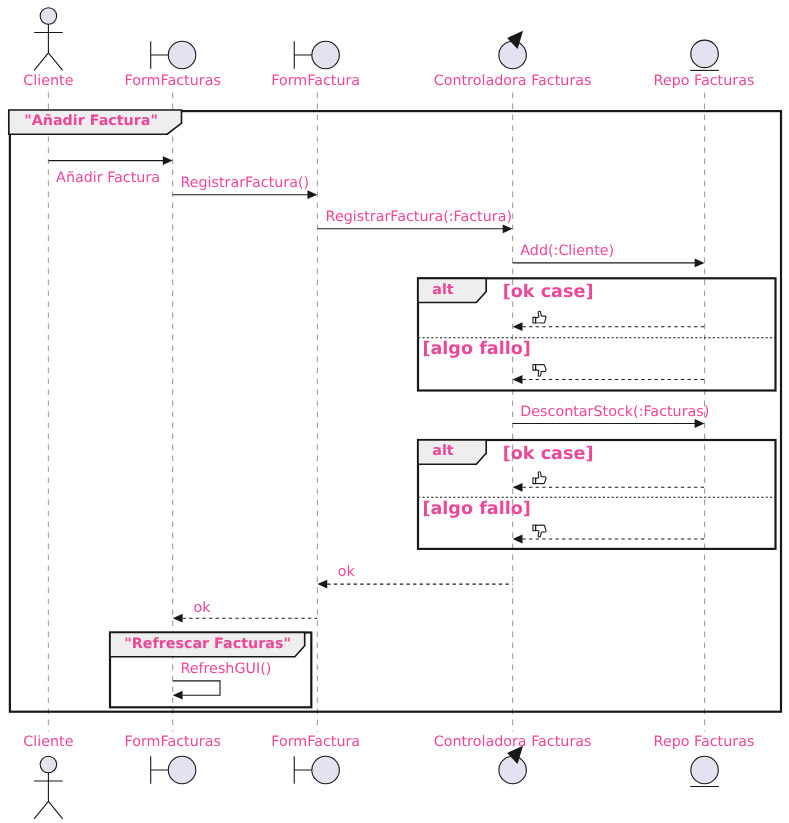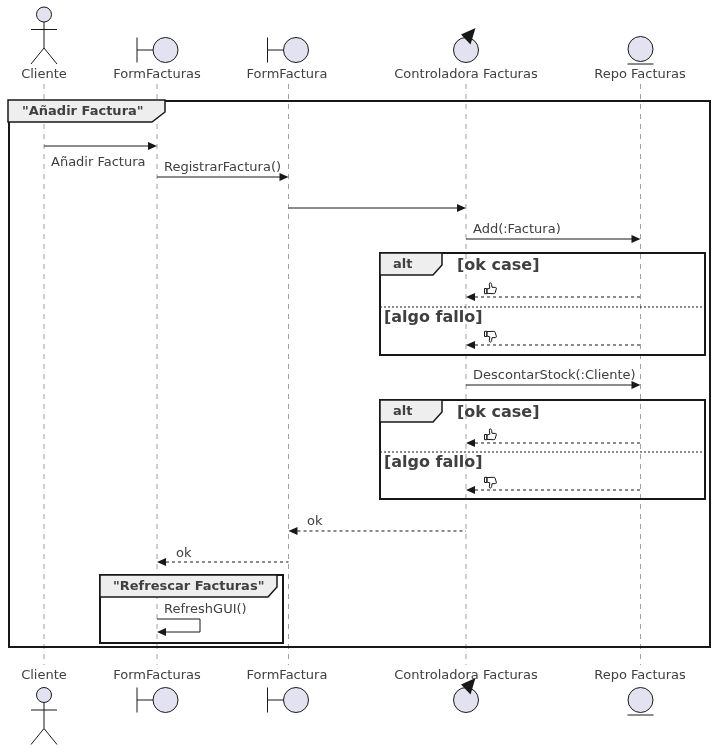--- a/index.html
+++ b/index.html
@@ -2,21 +2,21 @@
 <html><head>
 <meta charset="utf-8">
 <style>
   html,body{margin:0;padding:0;background:#fff;}
   .stage{
     position:relative;width:717px;height:748px;background:#fff;
     font-family:"DejaVu Sans","Liberation Sans",sans-serif;color:#181818;
     overflow:hidden;
   }
   .stage svg{position:absolute;left:0;top:0;}
-  .lbl{position:absolute;white-space:nowrap;font-size:13px;line-height:15px;color:#404040;}
+  .lbl{position:absolute;white-space:nowrap;font-size:13px;line-height:15px;color:#ec4899;}
   .center{transform:translateX(-50%);}
   .bold{font-weight:bold;}
   .guard{font-size:16px;line-height:13px;font-weight:bold;}
 </style>
 </head>
 <body>
 
 <div class="stage">
 
   <svg width="717" height="748" viewBox="0 0 717 748">
@@ -151,22 +151,23 @@
   <div class="lbl bold" style="left:393px;top:256px;">alt</div>
   <div class="lbl guard" style="left:457px;top:258px;">[ok case]</div>
   <div class="lbl guard" style="left:384px;top:310px;">[algo fallo]</div>
   <div class="lbl bold" style="left:393px;top:403px;">alt</div>
   <div class="lbl guard" style="left:457px;top:405px;">[ok case]</div>
   <div class="lbl guard" style="left:384px;top:455px;">[algo fallo]</div>
   <div class="lbl bold" style="left:113px;top:578px;">"Refrescar Facturas"</div>
 
   <div class="lbl" style="left:51px;top:128px;margin-top:26px;">Añadir Factura</div>
   <div class="lbl" style="left:164px;top:159px;">RegistrarFactura()</div>
-  <div class="lbl" style="left:473px;top:221px;">Add(:Factura)</div>
-  <div class="lbl" style="left:473px;top:367px;">DescontarStock(:Cliente)</div>
+  <div class="lbl" style="left:296px;top:190px;">RegistrarFactura(:Factura)</div>
+  <div class="lbl" style="left:473px;top:221px;">Add(:Cliente)</div>
+  <div class="lbl" style="left:473px;top:367px;">DescontarStock(:Facturas)</div>
   <div class="lbl" style="left:307px;top:513px;">ok</div>
   <div class="lbl" style="left:176px;top:545px;">ok</div>
   <div class="lbl" style="left:164px;top:601px;text-align:right;">RefreshGUI()</div>
 
   <div class="lbl center" style="left:44px;top:667px;">Cliente</div>
   <div class="lbl center" style="left:157px;top:667px;">FormFacturas</div>
   <div class="lbl center" style="left:287px;top:667px;">FormFactura</div>
   <div class="lbl center" style="left:466px;top:667px;">Controladora Facturas</div>
   <div class="lbl center" style="left:640px;top:667px;">Repo Facturas</div>
 

